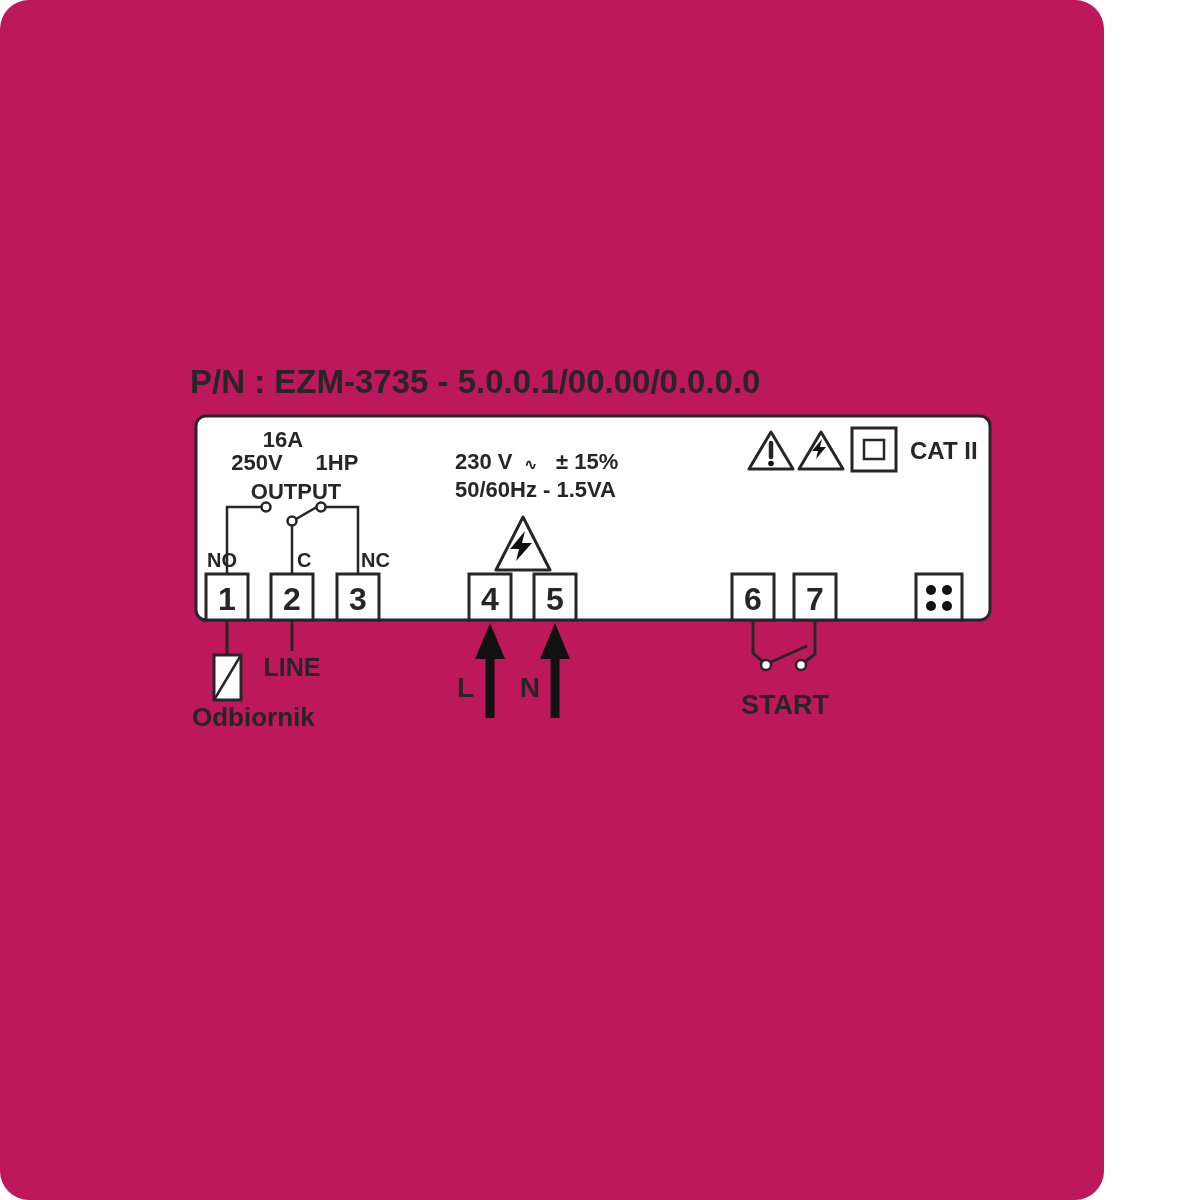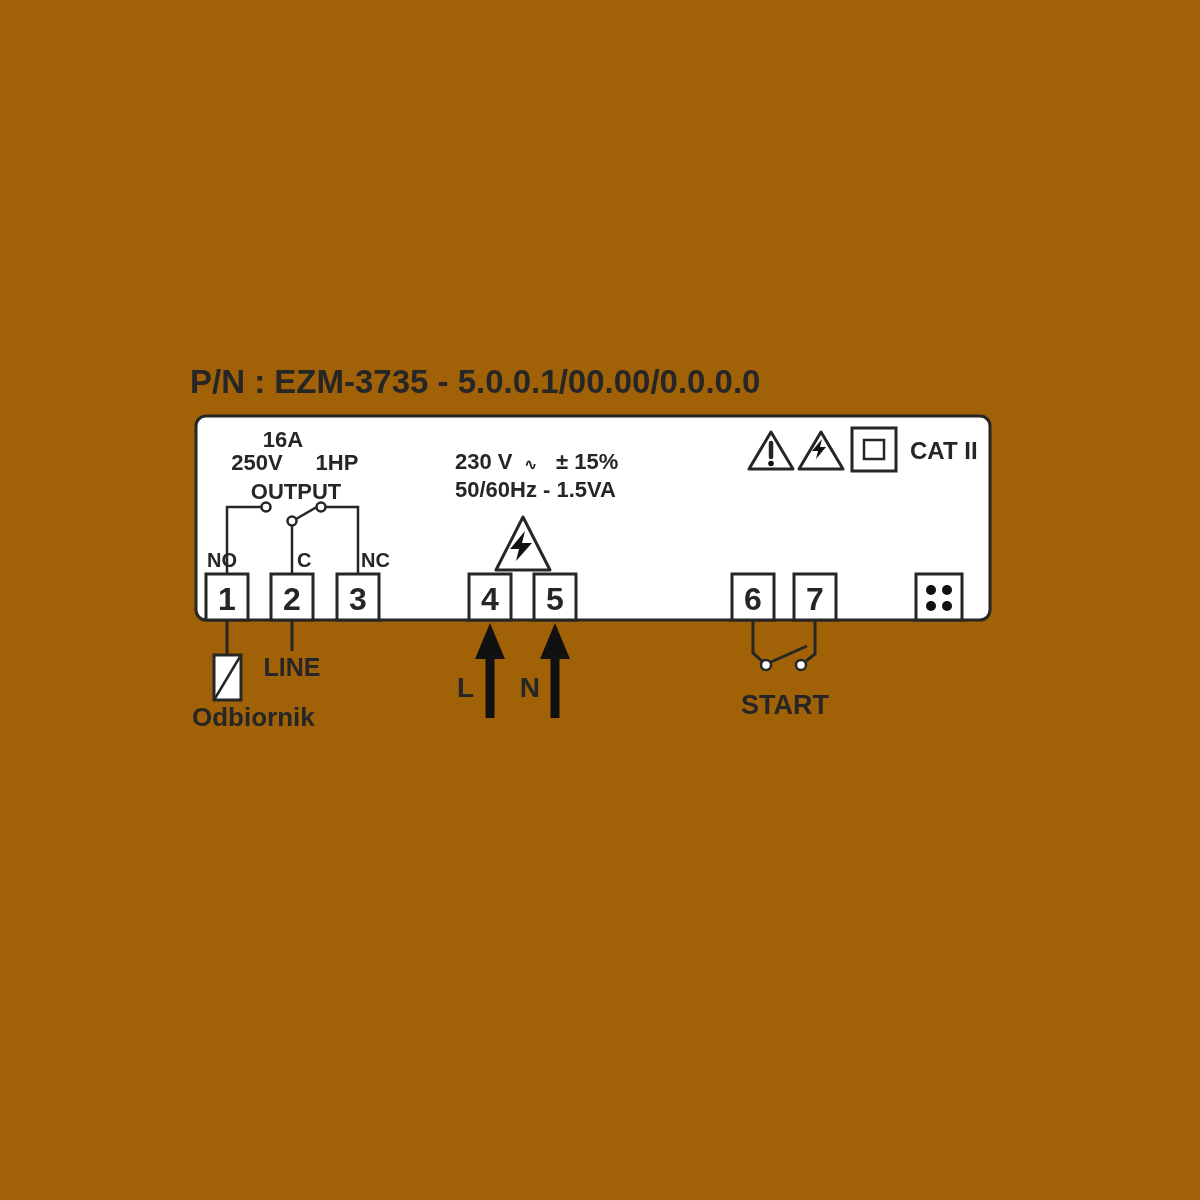--- a/index.html
+++ b/index.html
@@ -1,21 +1,22 @@
 <!DOCTYPE html>
 <html><head>
 <meta charset="utf-8">
 <style>
   html, body { margin: 0; padding: 0; background: #ffffff; }
   .stage {
     position: relative;
-    width: 1200px;
+    width: 1104px;
     height: 1200px;
-    background: #a16207;
+    background: #be185d;
     overflow: hidden;
+    border-radius: 29px;
   }
   svg text {
     font-family: "Liberation Sans", "DejaVu Sans", sans-serif;
     font-weight: bold;
     fill: #262626;
   }
   .ln   { stroke: #262626; stroke-width: 3;   fill: none; }
   .ln2  { stroke: #262626; stroke-width: 2.5; fill: none; }
   .box  { stroke: #262626; stroke-width: 3;   fill: #ffffff; }
   .dot  { fill: #111111; stroke: none; }

